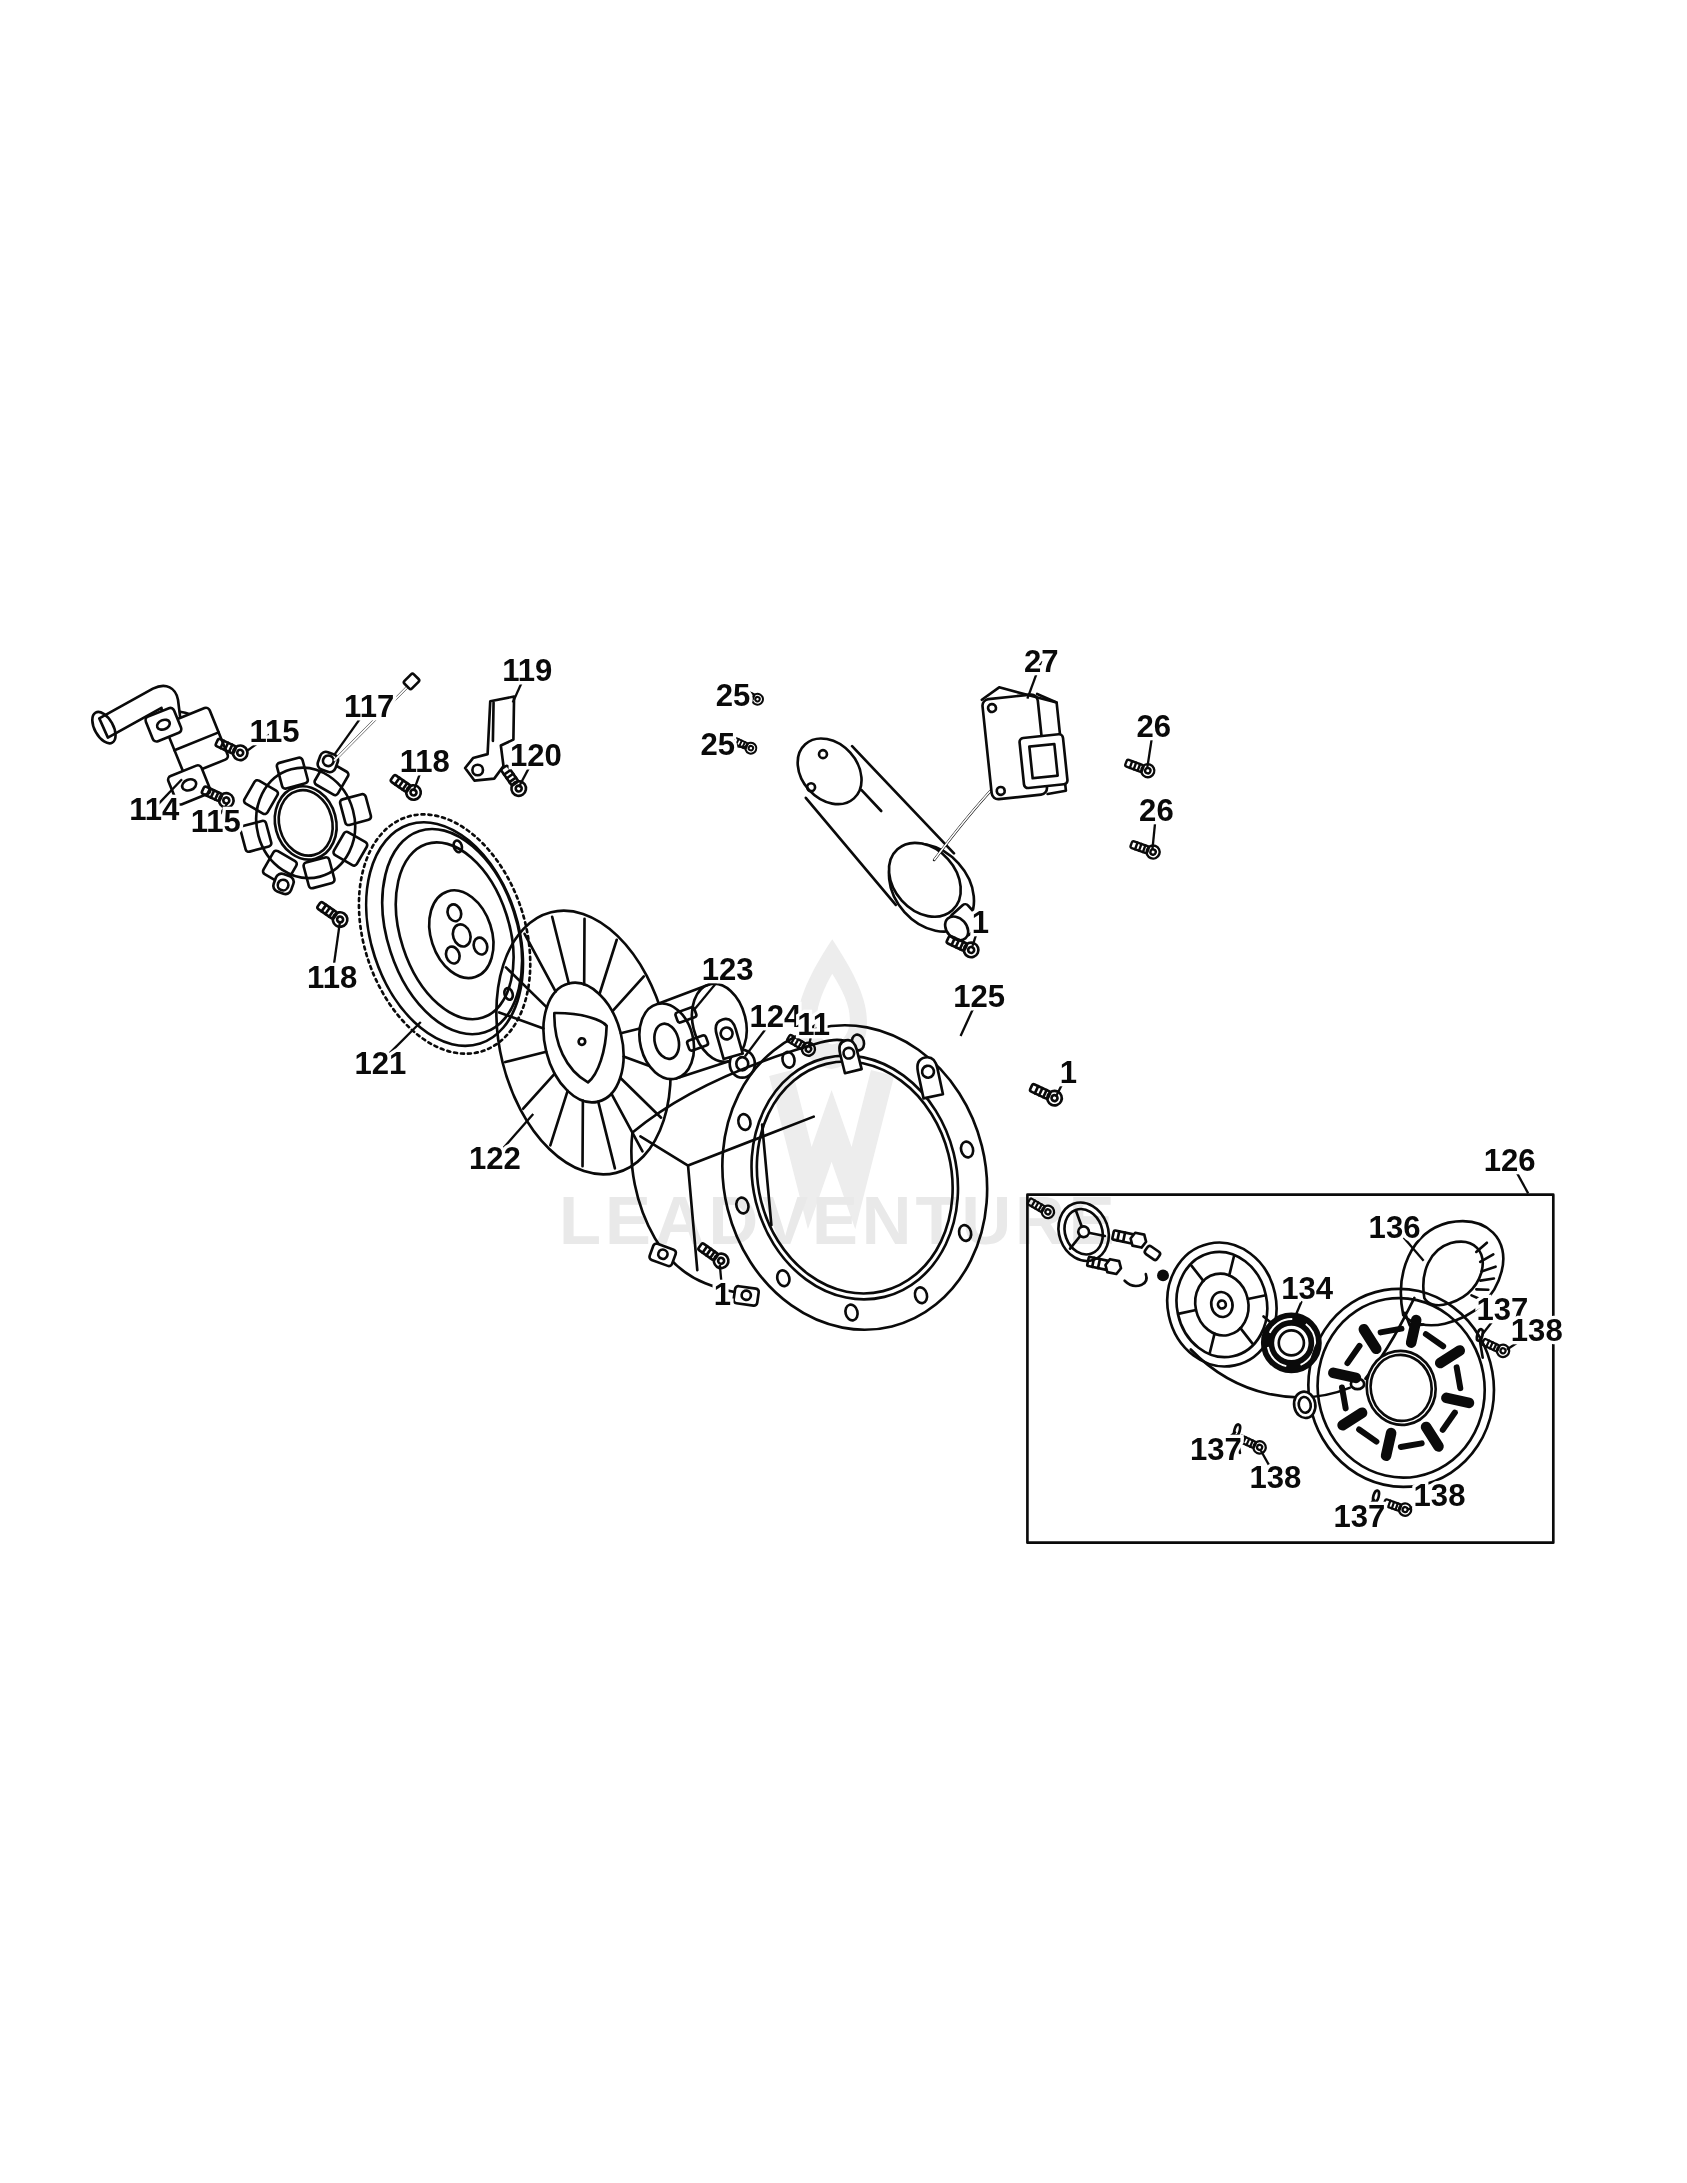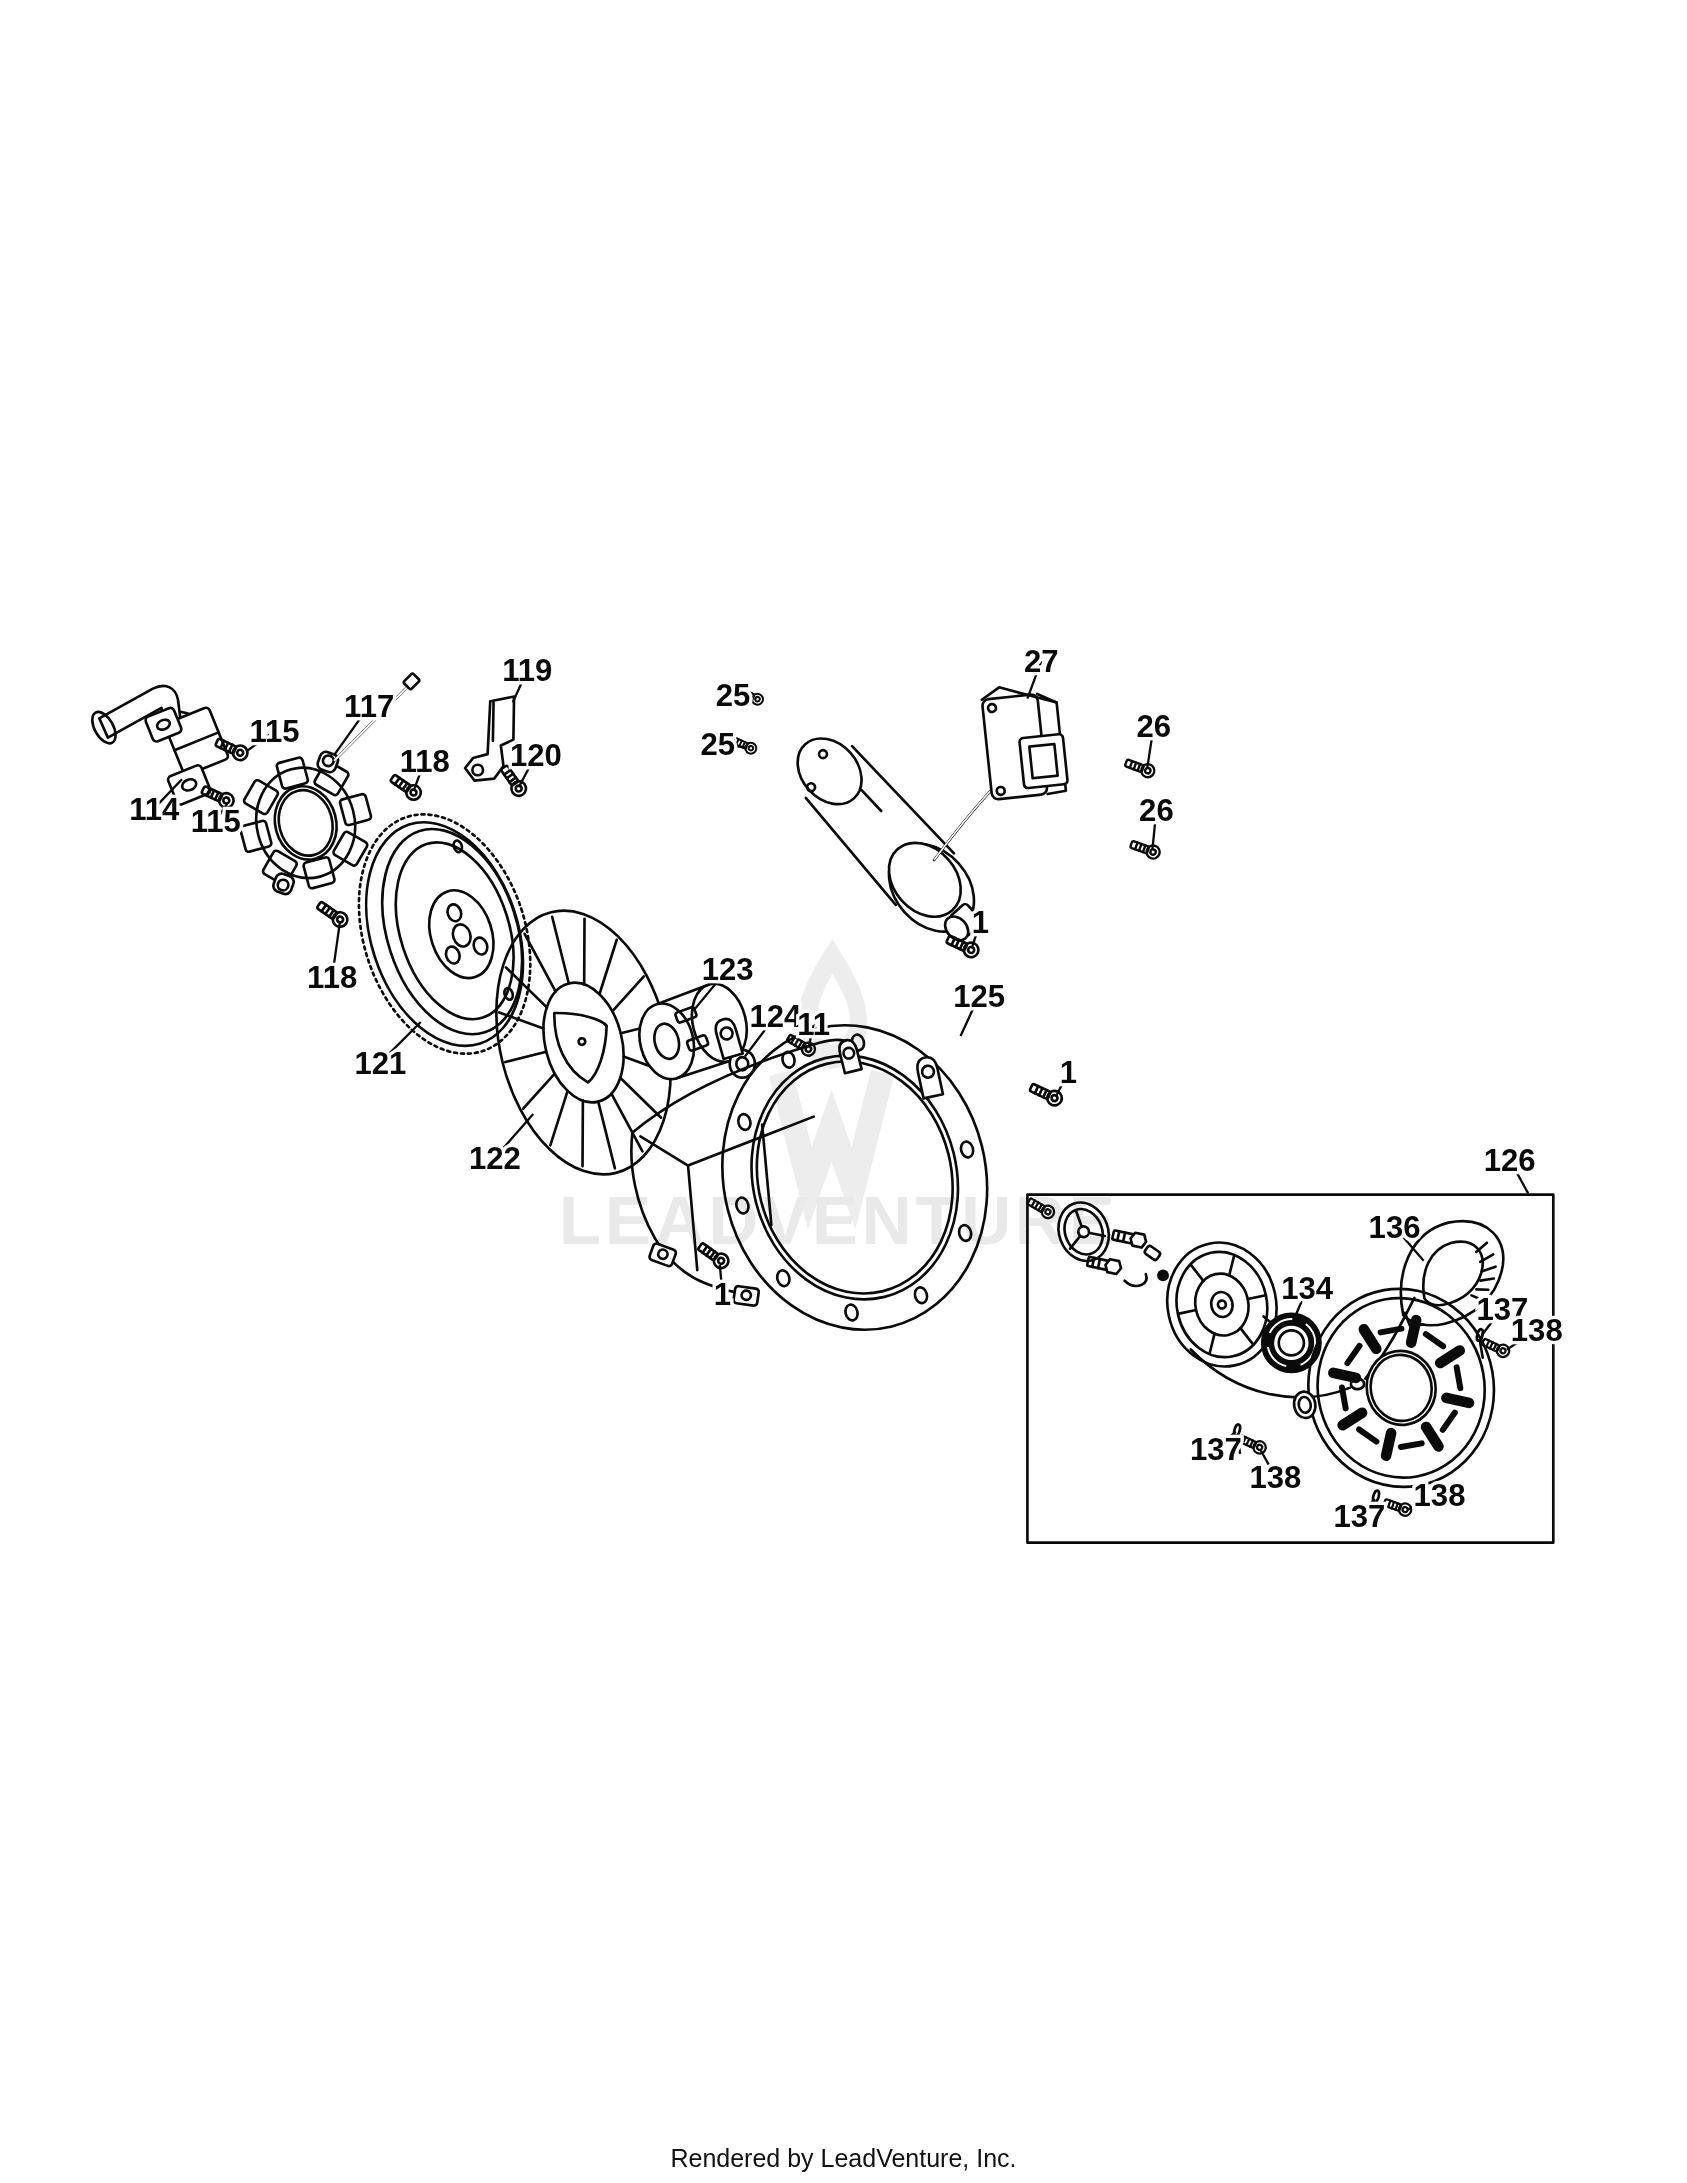--- a/index.html
+++ b/index.html
@@ -456,15 +456,14 @@
           <line x1="2055" y1="2292" x2="2078" y2="2266" class="callout-line"></line>
           <text x="2055" y="2292" dy="17" class="callout-num">137</text>
         </g>
         <g>
           <line x1="2176" y1="2260" x2="2128" y2="2282" class="callout-line"></line>
           <text x="2176" y="2260" dy="17" class="callout-num">138</text>
         </g>
       </g>
 </svg>
 
-  <div class="footer">Rendered by LeadVenture, Inc.</div>
 </div>
 
 
 </body></html>

